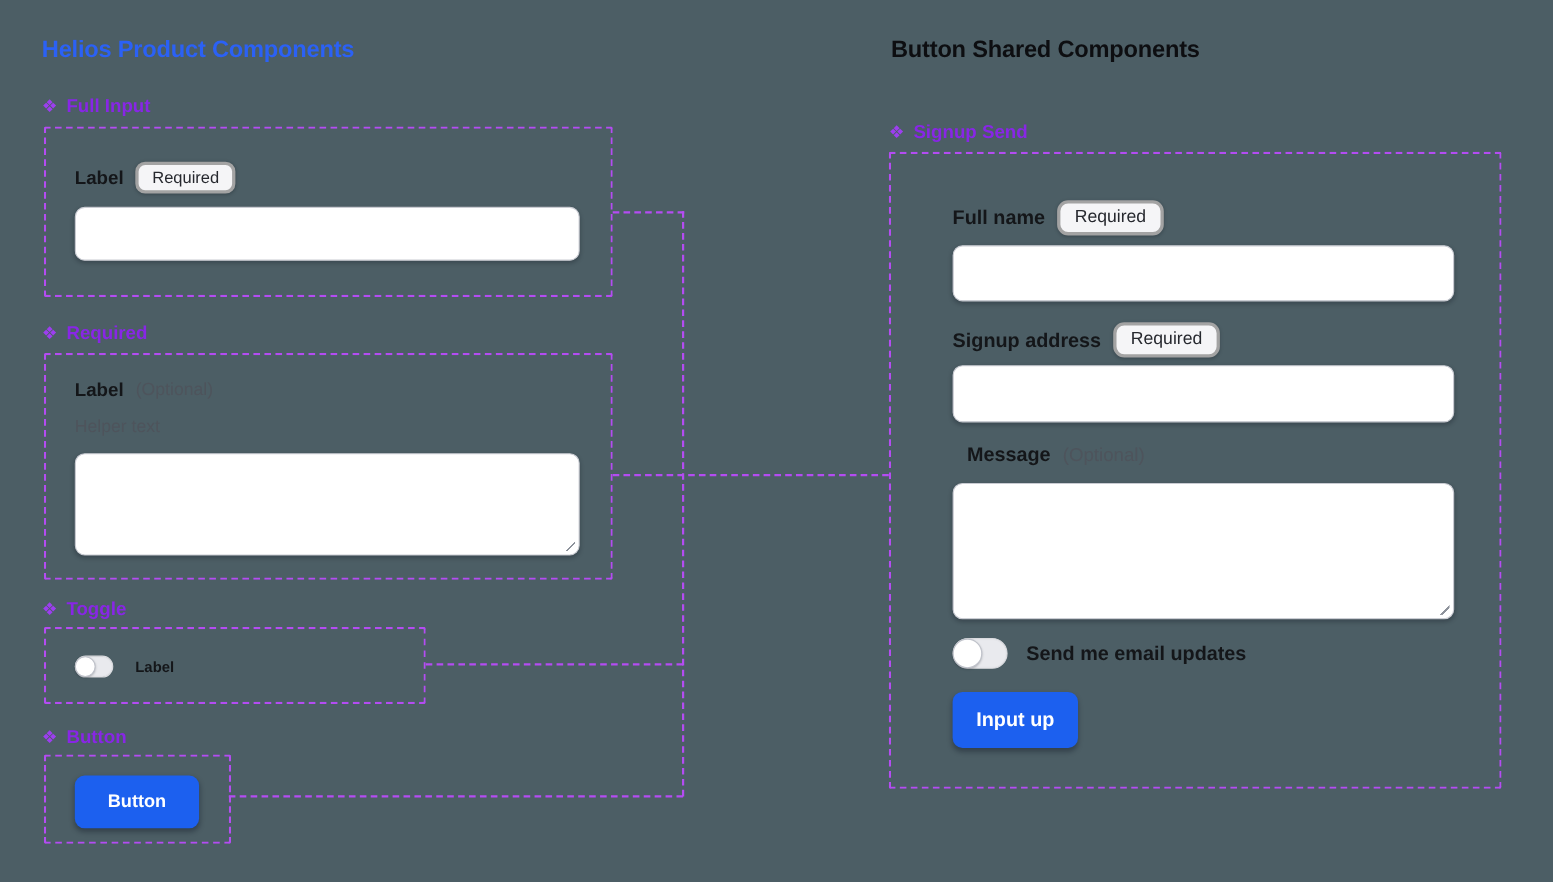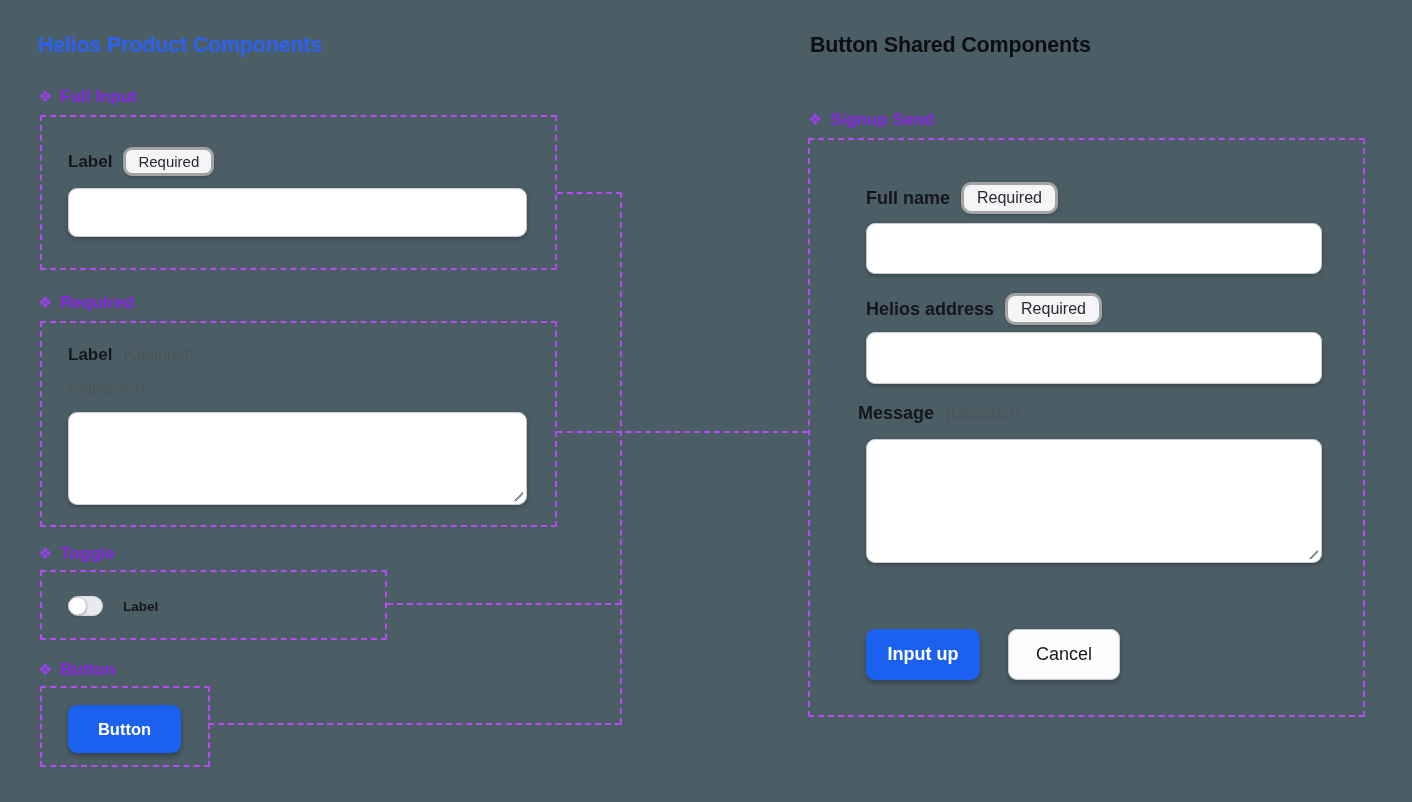--- a/index.html
+++ b/index.html
@@ -146,32 +146,37 @@
 
   <div class="abs field-row" style="left:56px;top:42px;text-align:right;">
     <span class="field-label lg">Full name</span>
     <span class="badge lg">Required</span>
   </div>
   <div class="abs" style="left:56px;top:83px;width:456px;height:51px;">
     <input type="text" class="text-field" value="" style="">
   </div>
 
   <div class="abs field-row" style="left:56px;top:153px;">
-    <span class="field-label lg">Helios address</span>
+    <span class="field-label lg">Signup address</span>
     <span class="badge lg">Required</span>
   </div>
   <div class="abs" style="left:56px;top:192px;width:456px;height:52px;">
     <input type="text" class="text-field" value="" style="">
   </div>
 
-  <div class="abs field-row" style="left:48px;top:263px;">
+  <div class="abs field-row" style="left:69px;top:263px;">
     <span class="field-label lg">Message</span>
     <span class="optional-tag lg">(Optional)</span>
   </div>
   <div class="area-wrap" style="left:56px;top:299px;width:456px;height:124px;">
     <textarea class="area-field" value="" style=""></textarea>
     <span class="resize-handle"></span>
   </div>
 
+  <div class="abs" style="left:56px;top:440px;display:flex;align-items:center;gap:17px;">
+    <span class="toggle lg">
+        <span class="knob"></span>
+      </span>
+    <span class="toggle-label" style="font-size:18px;">Send me email updates</span>
+  </div>
 
   <button class="abs btn btn-primary" style="left:56px;top:489px;width:114px;height:51px;font-size:18px;">Input up</button>
-  <button class="abs btn btn-secondary" style="left:198px;top:489px;width:112px;height:51px;font-size:18px;">Cancel</button>
 </div>
 
 </body></html>

